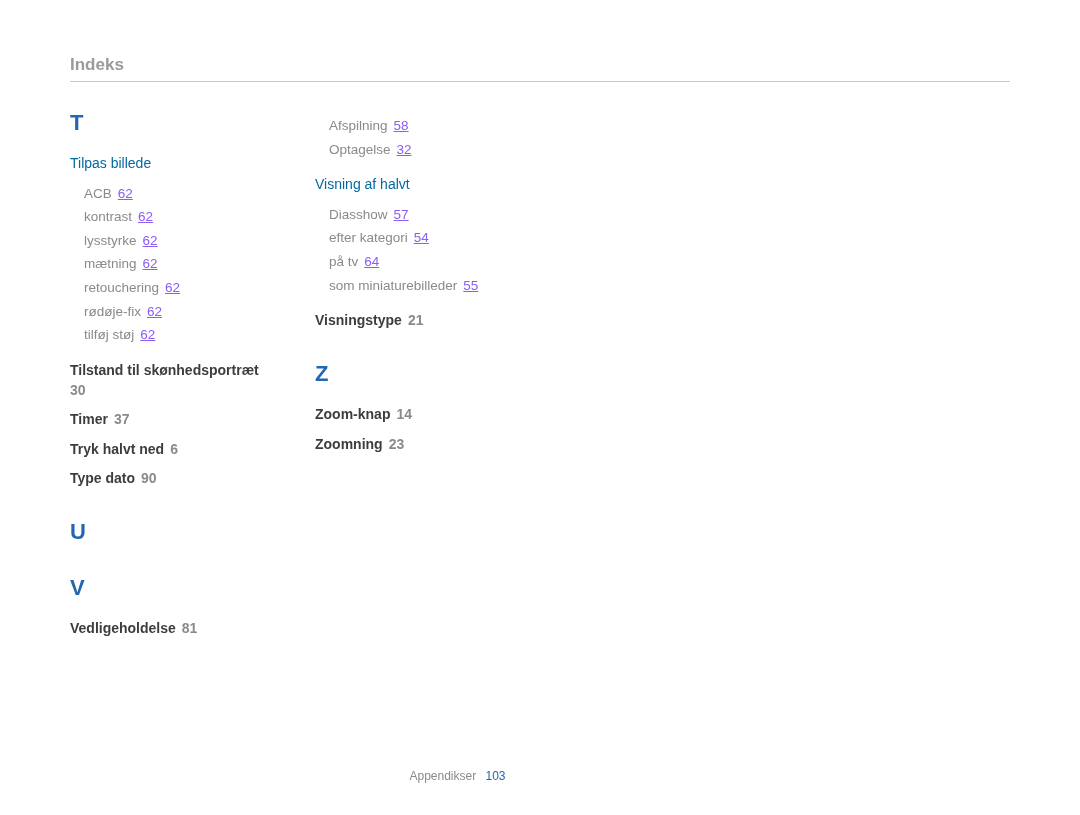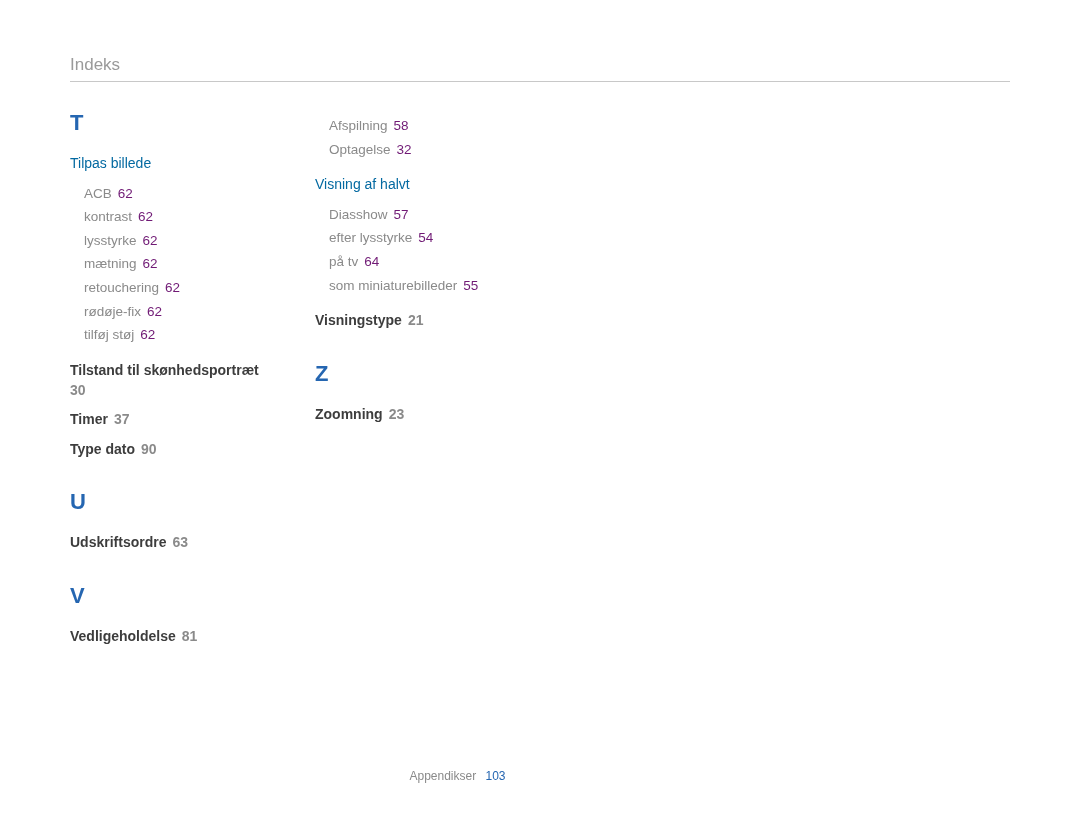--- a/index.html
+++ b/index.html
@@ -19,21 +19,21 @@
       padding: 55px 70px 0 70px;
     }
     .header {
       border-bottom: 1px solid #c8c8c8;
       padding-bottom: 6px;
       margin-bottom: 28px;
     }
     .header-title {
       font-size: 17px;
       color: #9a9a9a;
-      font-weight: 400;
+      font-weight: 700;
     }
     .columns {
       display: flex;
       gap: 30px;
     }
     .col {
       flex: 0 0 215px;
     }
     .section-letter {
       color: #2566b1;
@@ -65,22 +65,23 @@
     .sub-list {
       margin-left: 14px;
       margin-bottom: 14px;
     }
     .sub-item {
       font-size: 13.5px;
       color: #8a8a8a;
       line-height: 1.75;
     }
     .sub-item .page-ref {
-      color: #701a75;
+      color: #8b5cf6;
       margin-left: 6px;
+      text-decoration: underline;
     }
     .group {
       margin-bottom: 14px;
     }
     .footer {
       position: absolute;
       bottom: 32px;
       width: 915px;
       left: 0;
       text-align: center;
@@ -117,50 +118,51 @@
           <div class="sub-item"><span>rødøje-fix</span><span class="page-ref">62</span></div>
           <div class="sub-item"><span>tilføj støj</span><span class="page-ref">62</span></div>
         </div>
       </div>
 
       <div class="entry-line">
         <span>Tilstand til skønhedsportræt</span><br>
         <span class="page-ref" style="margin-left:0">30</span>
       </div>
       <div class="entry-line"><span>Timer</span><span class="page-ref">37</span></div>
+      <div class="entry-line"><span>Tryk halvt ned</span><span class="page-ref">6</span></div>
       <div class="entry-line"><span>Type dato</span><span class="page-ref">90</span></div>
 
       <div class="section-letter spaced">U</div>
-      <div class="entry-line"><span>Udskriftsordre</span><span class="page-ref">63</span></div>
 
       <div class="section-letter spaced">V</div>
       <div class="entry-line"><span>Vedligeholdelse</span><span class="page-ref">81</span></div>
 
     </div>
 
     <div class="col">
 
       <div class="sub-list" style="margin-left:14px; margin-top:4px;">
         <div class="sub-item"><span>Afspilning</span><span class="page-ref">58</span></div>
         <div class="sub-item"><span>Optagelse</span><span class="page-ref">32</span></div>
       </div>
 
       <div class="group">
         <div class="entry-title">Visning af halvt</div>
         <div class="sub-list">
           <div class="sub-item"><span>Diasshow</span><span class="page-ref">57</span></div>
-          <div class="sub-item"><span>efter lysstyrke</span><span class="page-ref">54</span></div>
+          <div class="sub-item"><span>efter kategori</span><span class="page-ref">54</span></div>
           <div class="sub-item"><span>på tv</span><span class="page-ref">64</span></div>
           <div class="sub-item"><span>som miniaturebilleder</span><span class="page-ref">55</span></div>
         </div>
       </div>
 
       <div class="entry-line"><span>Visningstype</span><span class="page-ref">21</span></div>
 
       <div class="section-letter spaced">Z</div>
+      <div class="entry-line"><span>Zoom-knap</span><span class="page-ref">14</span></div>
       <div class="entry-line"><span>Zoomning</span><span class="page-ref">23</span></div>
 
     </div>
 
   </div>
 </div>
 
 <div class="footer">
   <span>Appendikser</span>
   <span class="pnum">103</span>

